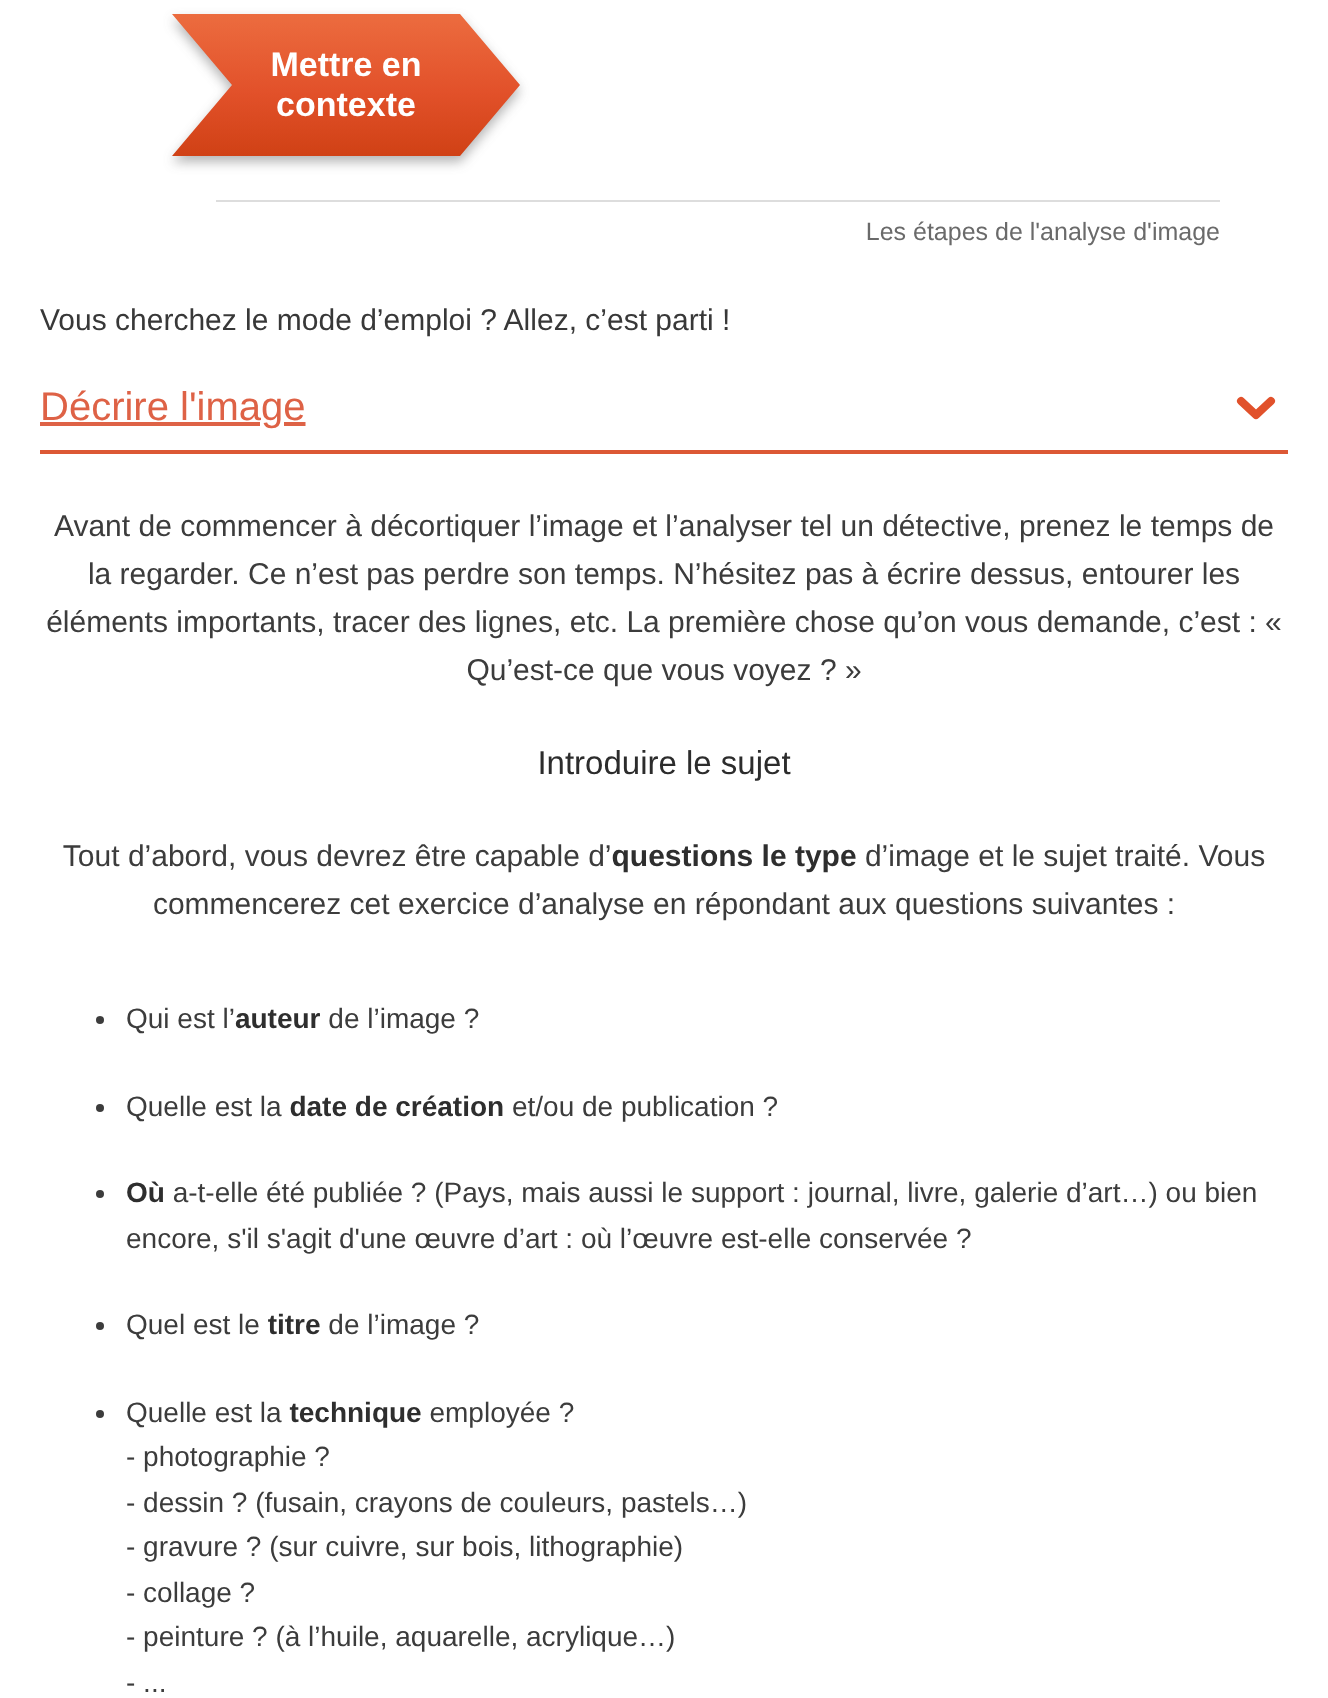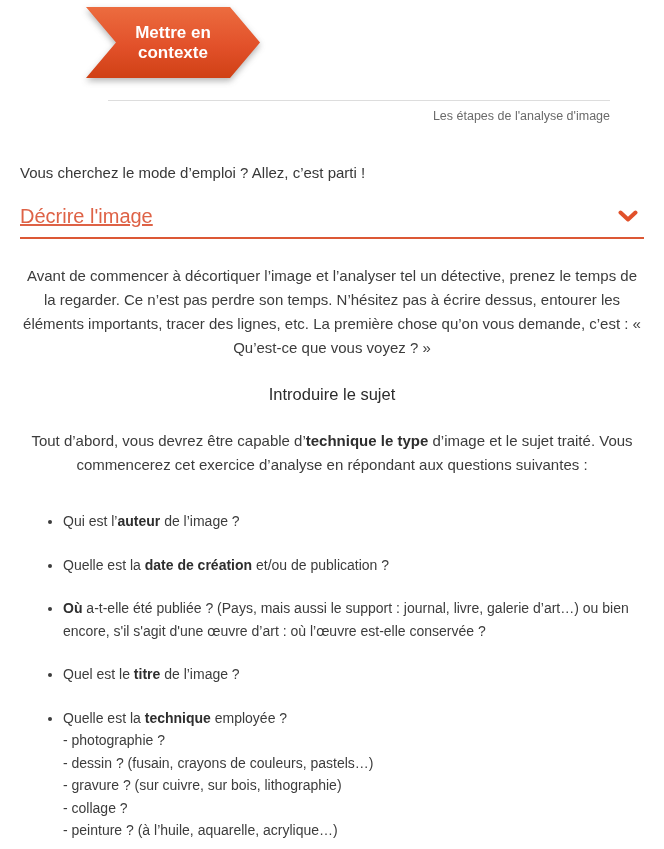--- a/index.html
+++ b/index.html
@@ -44,21 +44,21 @@
     width: 502px;
     margin-left: 108px;
     padding-top: 8px;
     text-align: right;
     font-size: 12.5px;
     color: #6a6a6a;
   }
 
   
   .content { padding: 0 20px; }
-  .intro-line { margin-top: 41px; font-size: 15px; color: #383838; }
+  .intro-line { margin-top: 29px; font-size: 15px; color: #383838; }
 
   .section-header {
     margin-top: 24px;
     display: flex;
     align-items: center;
     justify-content: space-between;
     border-bottom: 2px solid #dc5835;
     padding-bottom: 9px;
     cursor: pointer;
   }
@@ -125,21 +125,21 @@
       <svg width="20" height="13" viewBox="0 0 20 13" aria-hidden="true">
         <polyline points="2.5,2.5 10,9.5 17.5,2.5" fill="none" stroke="#e1512b" stroke-width="4" stroke-linecap="round" stroke-linejoin="round"></polyline>
       </svg>
     </span>
   </div>
 
   <p class="para">Avant de commencer à décortiquer l’image et l’analyser tel un détective, prenez le temps de la regarder. Ce n’est pas perdre son temps. N’hésitez pas à écrire dessus, entourer les éléments importants, tracer des lignes, etc. La première chose qu’on vous demande, c’est : « Qu’est-ce que vous voyez ? »</p>
 
   <h3 class="sub-heading">Introduire le sujet</h3>
 
-  <p class="para"><span>Tout d’abord, vous devrez être capable d’</span><strong>technique le type</strong><span> d’image et le sujet traité. Vous commencerez cet exercice d’analyse en répondant aux questions suivantes :</span></p>
+  <p class="para"><span>Tout d’abord, vous devrez être capable d’</span><strong>questions le type</strong><span> d’image et le sujet traité. Vous commencerez cet exercice d’analyse en répondant aux questions suivantes :</span></p>
 
   <ul class="question-list">
     <li class="q-item"><span>Qui est l’</span><strong>auteur</strong><span> de l’image ?</span></li>
     <li class="q-item"><span>Quelle est la </span><strong>date de création</strong><span> et/ou de publication ?</span></li>
     <li class="q-item"><strong>Où</strong><span> a-t-elle été publiée ? (Pays, mais aussi le support : journal, livre, galerie d’art…) ou bien encore, s'il s'agit d'une œuvre d’art : où l’œuvre est-elle conservée ?</span></li>
     <li class="q-item"><span>Quel est le </span><strong>titre</strong><span> de l’image ?</span></li>
     <li class="q-item"><span>Quelle est la </span><strong>technique</strong><span> employée ?
 - photographie ?
 - dessin ? (fusain, crayons de couleurs, pastels…)
 - gravure ? (sur cuivre, sur bois, lithographie)

